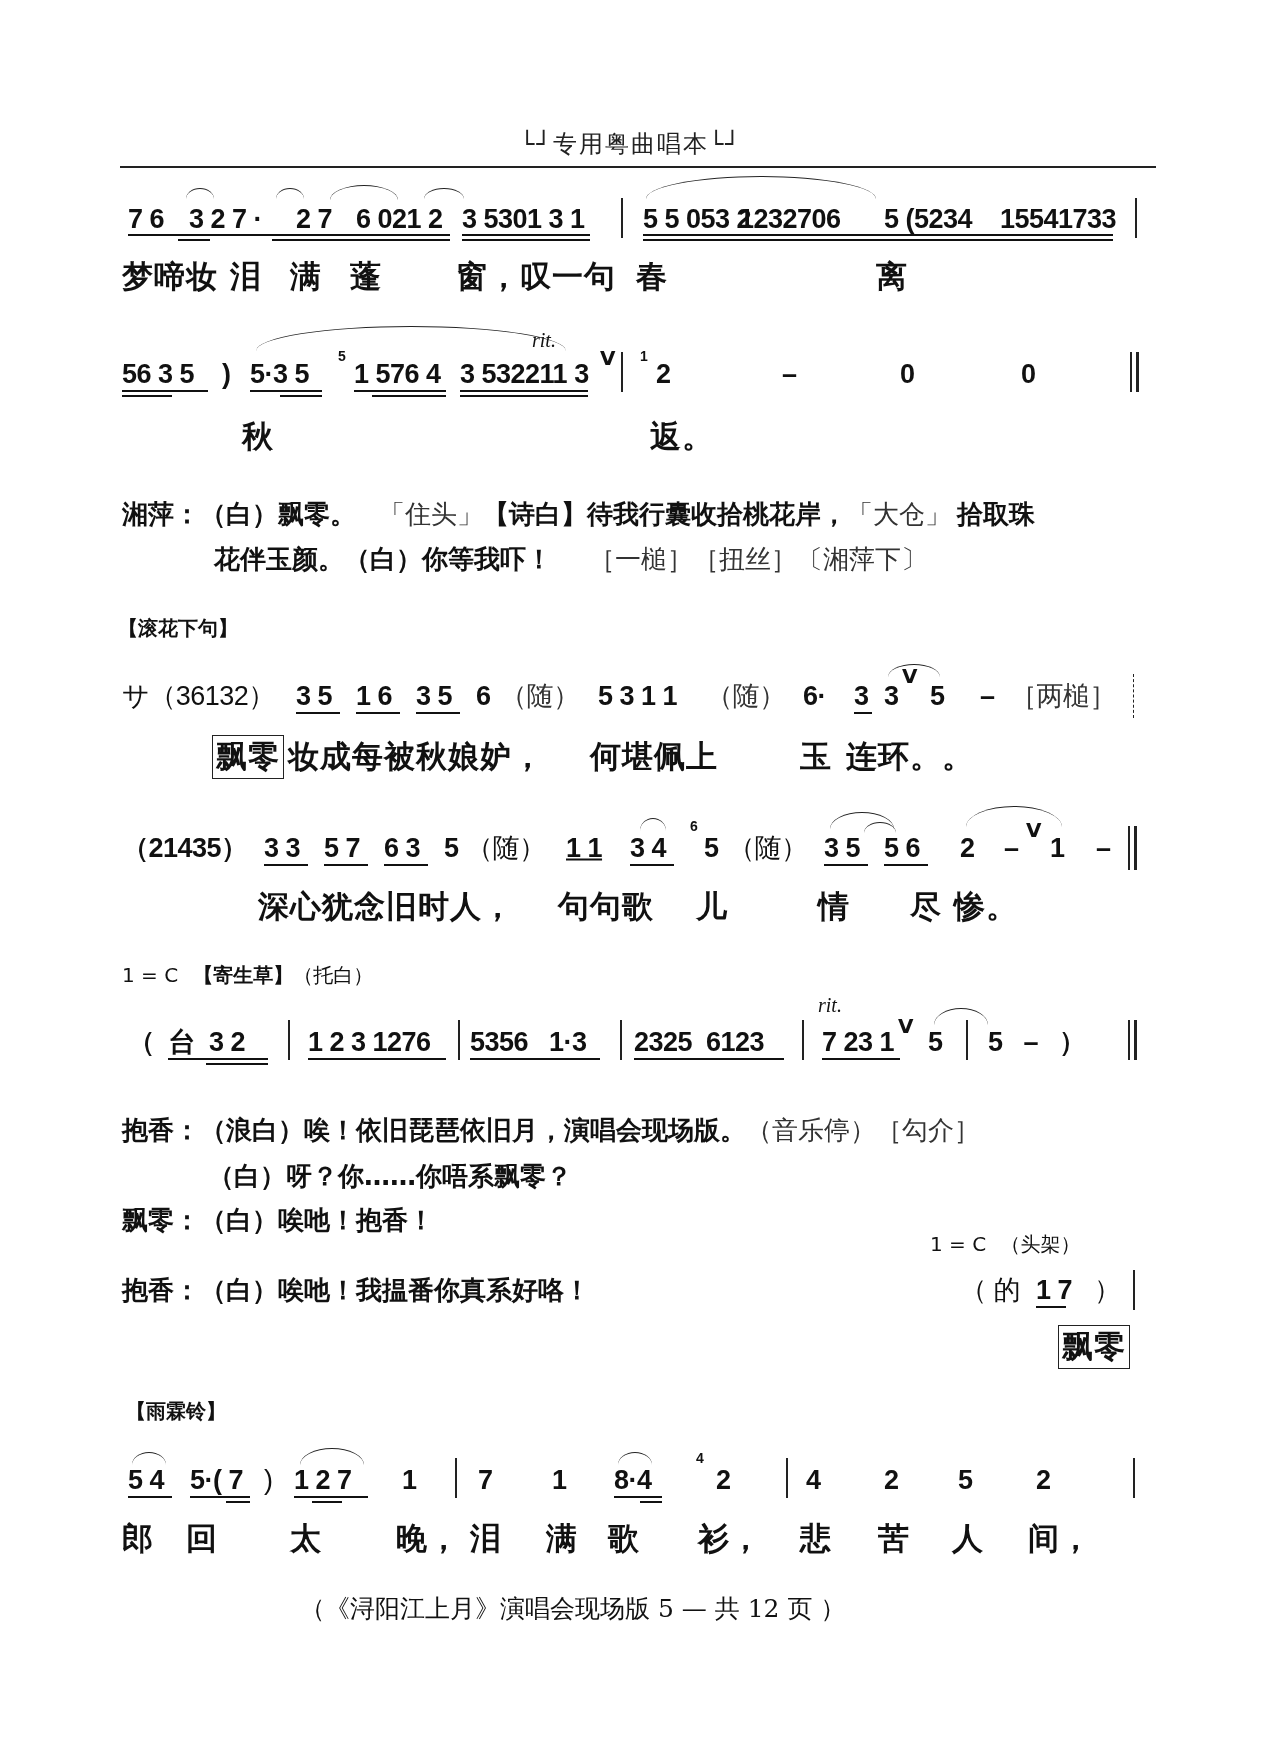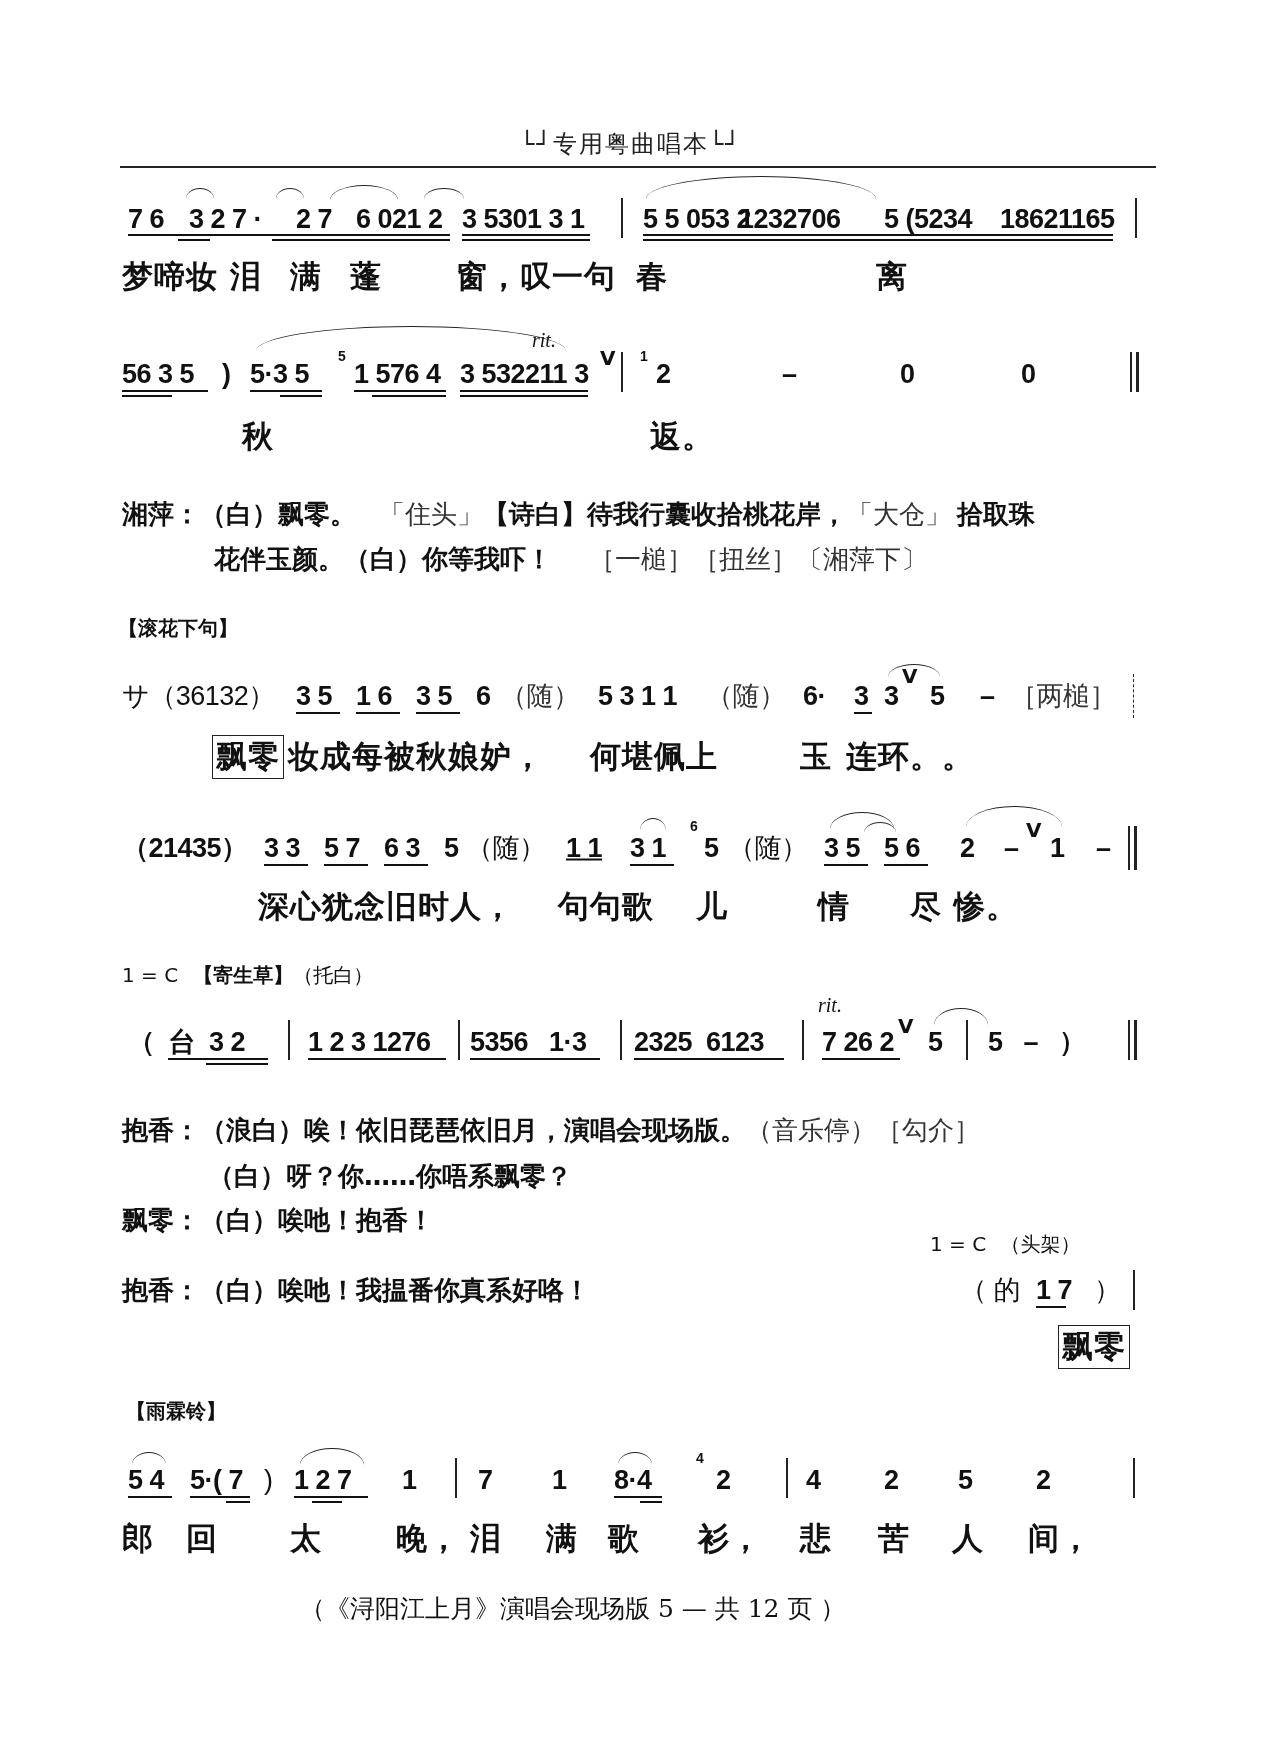--- a/index.html
+++ b/index.html
@@ -30,21 +30,21 @@
 <div>
   <div class="abs note" style="left:128px; top:219px;">7 6</div>
   <div class="abs note" style="left:189px; top:219px;">3 2 7 ·</div>
   <div class="abs note" style="left:296px; top:219px;">2 7</div>
   <div class="abs note" style="left:356px; top:219px;">6 021 2</div>
   <div class="abs note" style="left:462px; top:219px;">3 5301 3 1</div>
   <div class="bar" style="left:621px; top:198px; height:40px;"></div>
   <div class="abs note" style="left:643px; top:219px;">5  5 053 2</div>
   <div class="abs note" style="left:739px; top:219px;">1232706</div>
   <div class="abs note" style="left:884px; top:219px;">5 (5234</div>
-  <div class="abs note" style="left:1000px; top:219px;">18621165</div>
+  <div class="abs note" style="left:1000px; top:219px;">15541733</div>
   <div class="bar" style="left:1135px; top:198px; height:40px;"></div>
 
   <div class="ul" style="left:128px; top:234px; width:50px;"></div>
   <div class="ul" style="left:178px; top:234px; width:98px;"></div>
   <div class="ul" style="left:178px; top:239px; width:32px;"></div>
   <div class="ul" style="left:272px; top:234px; width:178px;"></div>
   <div class="ul" style="left:272px; top:239px; width:178px;"></div>
   <div class="ul" style="left:462px; top:234px; width:128px;"></div>
   <div class="ul" style="left:462px; top:239px; width:128px;"></div>
   <div class="ul" style="left:643px; top:234px; width:470px;"></div>
@@ -135,21 +135,21 @@
   <div class="abs lyr" style="left:800px; top:757px;">玉</div>
   <div class="abs lyr" style="left:846px; top:757px;">连环。。</div>
 
   <div class="abs note" style="left:122px; top:848px;">（21435）</div>
   <div class="abs note" style="left:264px; top:848px;">3 3</div>
   <div class="abs note" style="left:324px; top:848px;">5 7</div>
   <div class="abs note" style="left:384px; top:848px;">6 3</div>
   <div class="abs note" style="left:444px; top:848px;">5</div>
   <div class="abs note" style="left:466px; top:848px; font-weight:normal;">（随）</div>
   <div class="abs note" style="left:566px; top:848px;text-decoration:underline;">1 1</div>
-  <div class="abs note" style="left:630px; top:848px;">3 1</div>
+  <div class="abs note" style="left:630px; top:848px;">3 4</div>
   <div class="abs grace" style="left:690px; top:826px;">6</div>
   <div class="abs note" style="left:704px; top:848px;">5</div>
   <div class="abs note" style="left:728px; top:848px; font-weight:normal;">（随）</div>
   <div class="abs note" style="left:824px; top:848px;">3 5</div>
   <div class="abs note" style="left:884px; top:848px;">5 6</div>
   <div class="abs note" style="left:960px; top:848px;">2</div>
   <div class="abs note" style="left:1004px; top:848px;">–</div>
   <div class="abs small" style="left:1026px; top:830px;">V</div>
   <div class="abs note" style="left:1050px; top:848px;">1</div>
   <div class="abs note" style="left:1096px; top:848px;">–</div>
@@ -180,21 +180,21 @@
   </div>
   <div class="abs rit" style="left:818px; top:1005px;">rit.</div>
   <div class="abs note" style="left:128px; top:1042px; white-space:pre;">（  台  3 2</div>
   <div class="bar" style="left:288px; top:1020px; height:40px;"></div>
   <div class="abs note" style="left:308px; top:1042px;">1 2 3 1276</div>
   <div class="bar" style="left:458px; top:1020px; height:40px;"></div>
   <div class="abs note" style="left:470px; top:1042px; white-space:pre;">5356   1·3</div>
   <div class="bar" style="left:620px; top:1020px; height:40px;"></div>
   <div class="abs note" style="left:634px; top:1042px; white-space:pre;">2325  6123</div>
   <div class="bar" style="left:802px; top:1020px; height:40px;"></div>
-  <div class="abs note" style="left:822px; top:1042px;">7 26 2</div>
+  <div class="abs note" style="left:822px; top:1042px;">7 23 1</div>
   <div class="abs small" style="left:898px; top:1026px;">V</div>
   <div class="abs note" style="left:928px; top:1042px;">5</div>
   <div class="bar" style="left:966px; top:1020px; height:40px;"></div>
   <div class="abs note" style="left:988px; top:1042px; white-space:pre;">5   –   ）</div>
   <div class="bar" style="left:1128px; top:1020px; height:40px;"></div>
   <div class="bar" style="left:1134px; top:1020px; height:40px; width:3px;"></div>
   <div class="ul" style="left:168px; top:1058px; width:100px;"></div>
   <div class="ul" style="left:206px; top:1063px; width:62px;"></div>
   <div class="ul" style="left:308px; top:1058px; width:138px;"></div>
   <div class="ul" style="left:470px; top:1058px; width:130px;"></div>

